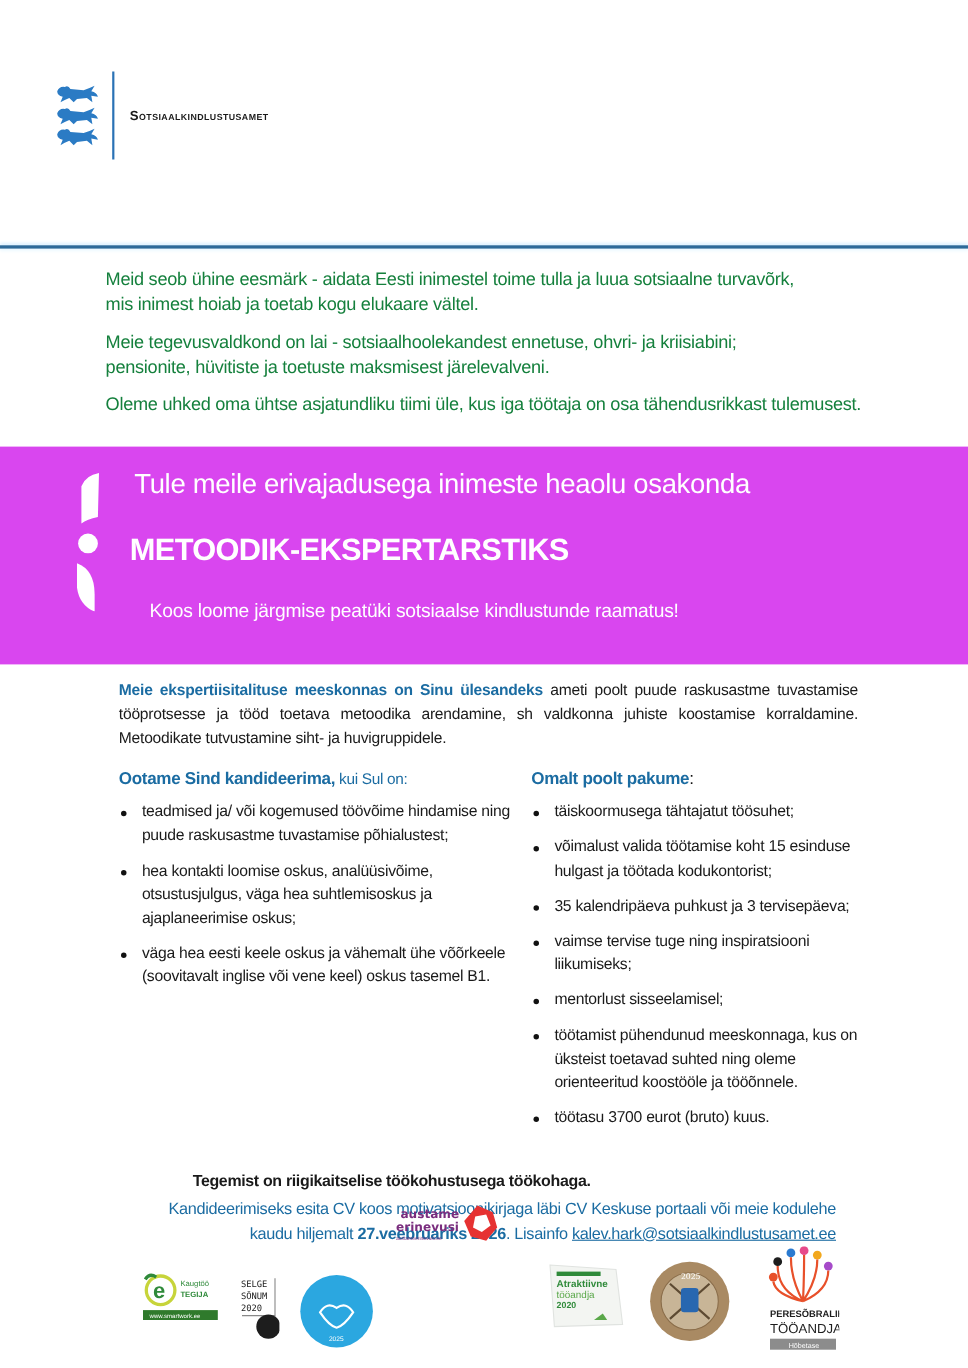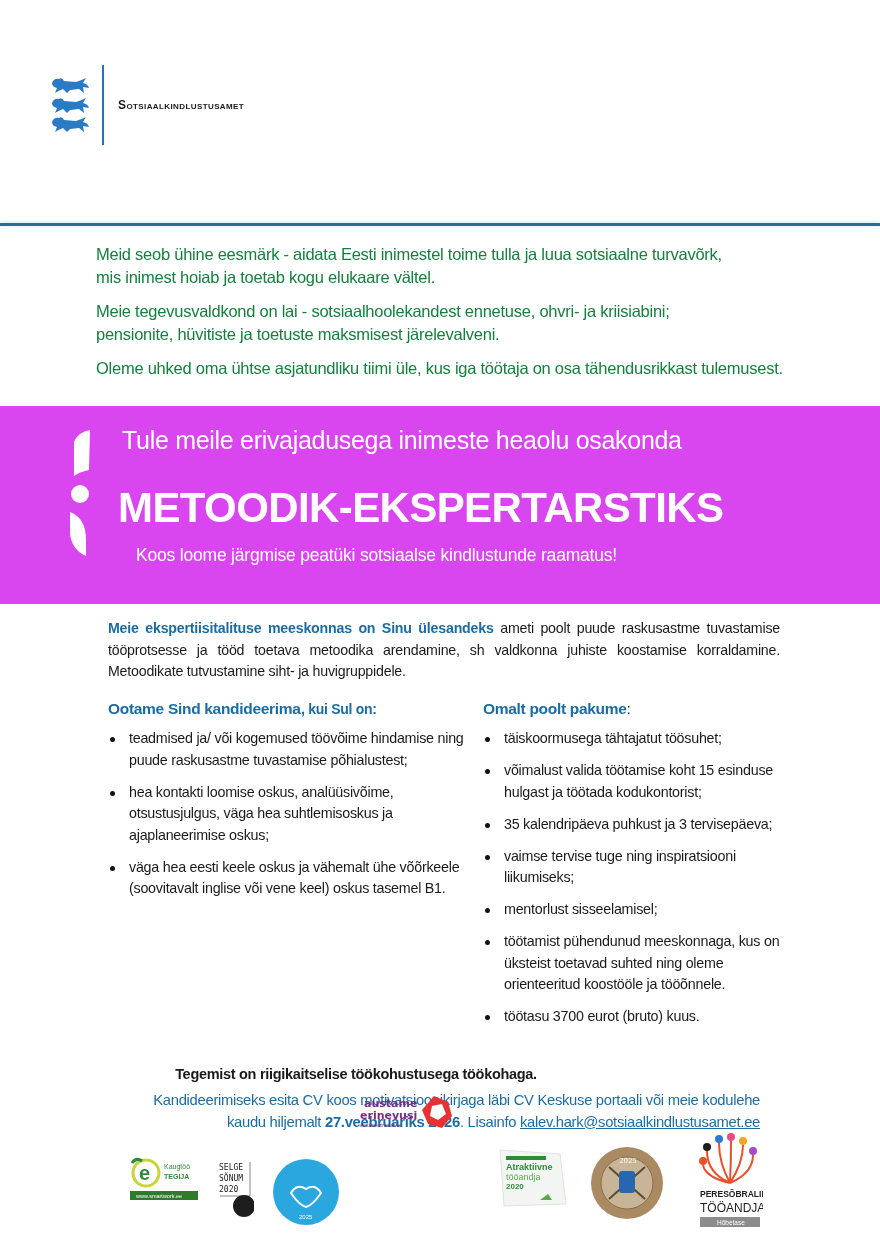--- a/index.html
+++ b/index.html
@@ -14,33 +14,33 @@
   .logo-text { margin-left: 14px; font-size: 12px; font-weight: bold; letter-spacing: 0.4px; color: #1a1a1a; font-variant: small-caps; }
 
   .top-rule { position: absolute; left: 0; top: 223px; width: 880px; height: 3px; background: #2d6a99; box-shadow: 0 -2px 3px #d8f0ff, 0 2px 3px #e8f7ff; }
 
   .intro { position: absolute; left: 96px; top: 243px; width: 760px; font-family: "Liberation Sans", sans-serif; font-size: 16.5px; line-height: 23px; color: #15803d; letter-spacing: -0.25px; }
   .intro p { margin-bottom: 11px; }
 
   
   .banner { position: absolute; left: 0; top: 406px; width: 880px; height: 198px; background: #d946ef; color: #fff; }
   .banner .dept { position: absolute; left: 122px; top: 20px; font-size: 25px; font-weight: normal; letter-spacing: -0.3px; }
-  .banner .title { position: absolute; left: 118px; top: 78px; font-size: 42px; font-weight: bold; letter-spacing: -0.6px; }
+  .banner .title { position: absolute; left: 118px; top: 78px; font-size: 28px; font-weight: bold; letter-spacing: -0.6px; }
   .banner .slogan { position: absolute; left: 116px; top: 139px; font-size: 17.5px; letter-spacing: -0.2px; margin-left: 20px; }
   .banner .mark { position: absolute; left: 66px; top: 24px; width: 28px; height: 126px; }
 
   
   .lead { position: absolute; left: 108px; top: 618px; width: 672px; font-size: 14.2px; line-height: 21.5px; text-align: justify; letter-spacing: -0.2px; }
   .lead .hl { color: #1b6ca2; font-weight: bold; }
 
   .col { position: absolute; top: 700px; }
   .col.left { left: 108px; width: 360px; }
   .col.right { left: 483px; width: 320px; }
   .col h3 { font-size: 15.5px; color: #1b6ca2; font-weight: bold; letter-spacing: -0.3px; margin-bottom: 10px; }
-  .col h3 .thin { font-weight: bold; font-size: 14px; }
+  .col h3 .thin { font-weight: normal; font-size: 14px; }
   .col h3 .plain { color: #111; font-weight: normal; }
   .col ul { list-style: none; }
   .col li { position: relative; padding-left: 21px; font-size: 14.3px; line-height: 21.5px; margin-bottom: 10.5px; letter-spacing: -0.25px; }
   .col li::before { content: ""; position: absolute; left: 2px; top: 9px; width: 5px; height: 5px; border-radius: 50%; background: #111; }
 
   .notice { position: absolute; left: 0; top: 1066px; width: 712px; text-align: center; font-size: 14.5px; font-weight: bold; letter-spacing: -0.3px; }
   .apply { position: absolute; left: 120px; top: 1090px; width: 640px; text-align: right; font-size: 14.8px; line-height: 21.5px; color: #1b6ca2; letter-spacing: -0.3px; }
   .apply b { color: #1b6ca2; }
   .apply a { color: #1b6ca2; text-decoration: underline; }
 

